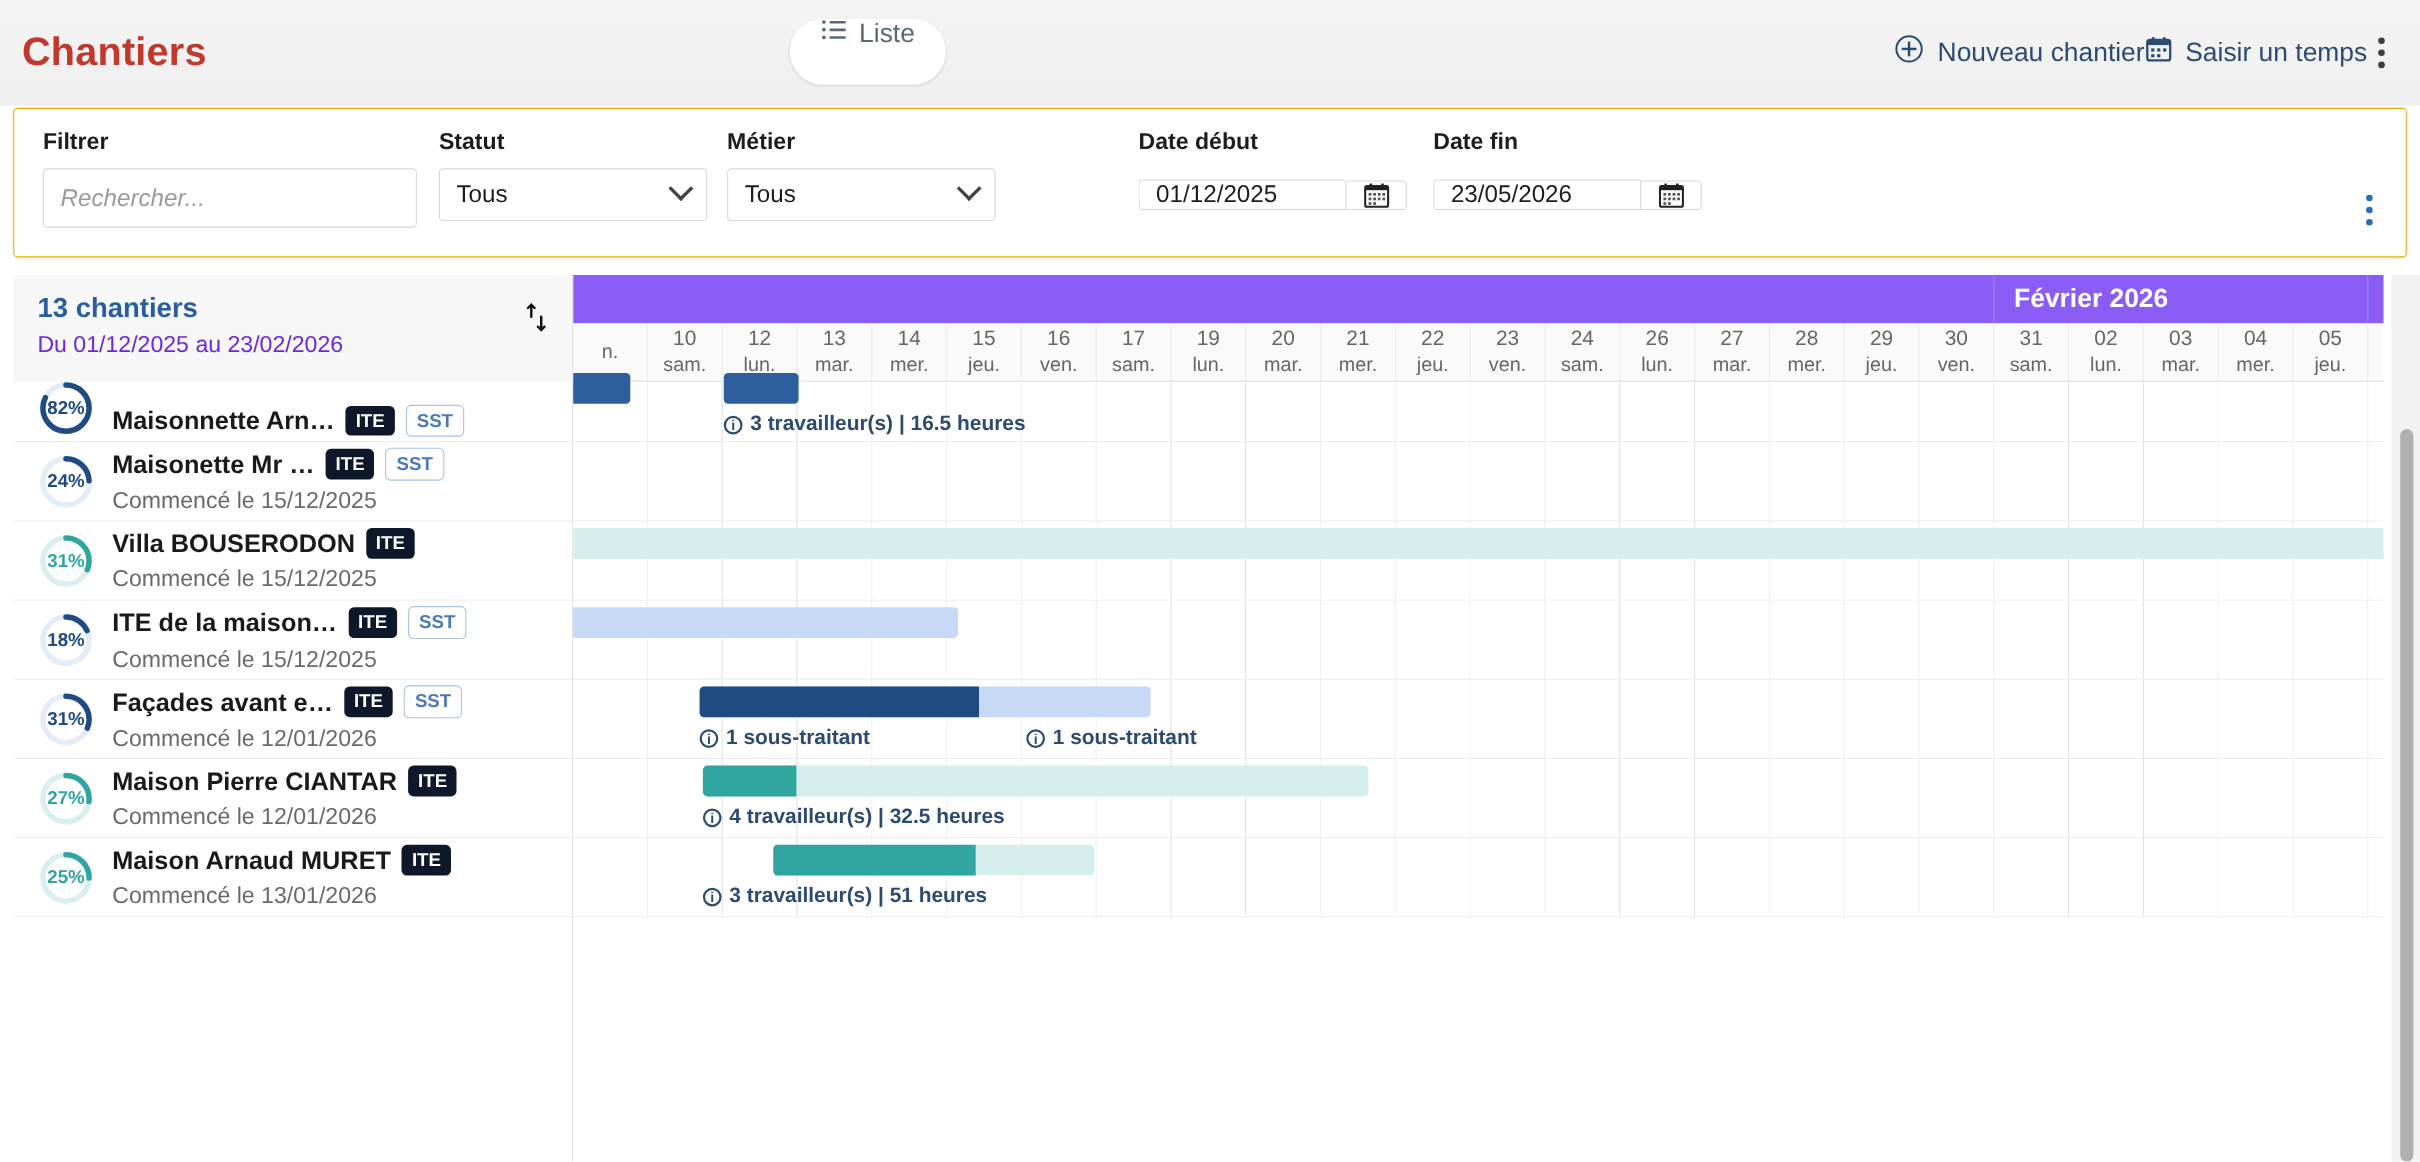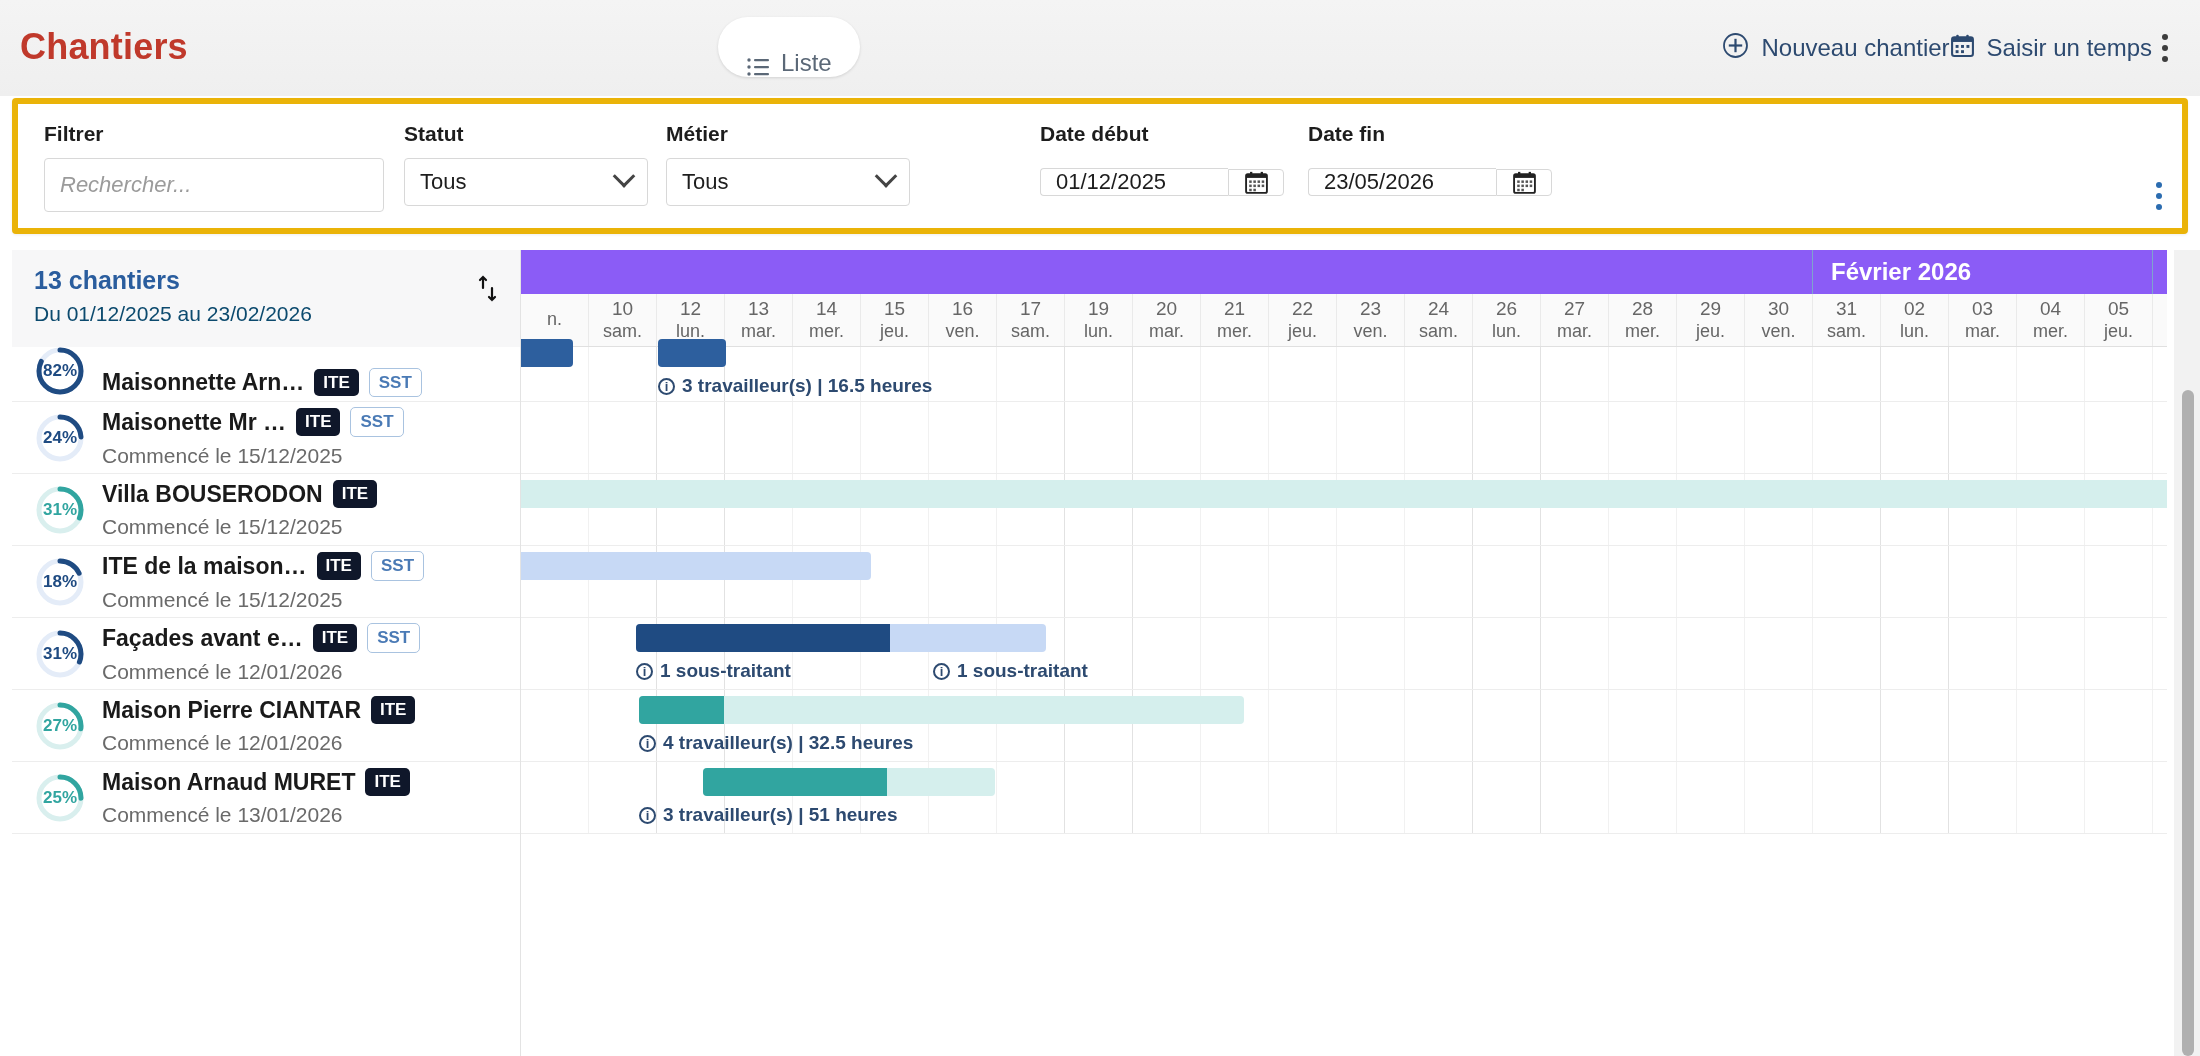--- a/index.html
+++ b/index.html
@@ -24,21 +24,21 @@
     letter-spacing: .2px;
   }
   .segmented {
     position: absolute; left: 718px; top: 17px;
     height: 60px; background: #fff; border-radius: 30px;
     display: flex; align-items: center;
     box-shadow: 0 1px 3px rgba(0,0,0,.13);
   }
   .seg-btn {
     height: 60px; border-radius: 30px;
-    display: flex; align-items: flex-end; gap: 11px;
+    display: flex; align-items: flex-start; gap: 11px;
     padding: 0 28px; font-size: 24px; color: #5b6877;
     cursor: pointer; user-select: none; white-space: nowrap;
   }
   .seg-btn.active { background: #4a7ab5; color: #fff; }
   .seg-icon { display: inline-flex; align-items: center; }
 
   .top-actions {
     position: absolute; right: 22px; top: 0; height: 96px;
     display: flex; align-items: center; 
   }
@@ -46,21 +46,21 @@
     display: flex; align-items: center; gap: 12px;
     font-size: 24px; color: #2d4a70; cursor: pointer; white-space: nowrap;
   }
   .kebab { display: flex; flex-direction: column; gap: 5px; padding: 6px 10px; cursor: pointer; }
   .kebab i { width: 6px; height: 6px; border-radius: 50%; background: #3d3d3d; display:block; }
   .kebab.blue i { background: #2b6cb0; }
 
   
   .filterbar {
     position: absolute; left: 12px; top: 98px; width: 2176px; height: 136px;
-    background: #fff; border: 6px solid #eab308; border-radius: 4px;
+    background: #fff; border: 1px solid #eab308; border-radius: 4px;
     box-shadow: 0 1px 3px rgba(0,0,0,.07);
   }
   .fgroup { position: absolute; top: 18px; }
   .flabel { font-size: 21px; color: #1d1d1d; font-weight: 600; margin-bottom: 12px; }
   .finput {
     height: 54px; border: 1px solid #d8d8d8; border-radius: 4px;
     background: #fff; display: flex; align-items: center;
     padding: 0 15px; font-size: 22px; color: #333;
   }
   .finput .ph { color: #9b9b9b; font-style: italic; }
@@ -84,21 +84,21 @@
 
   
   .summary {
     position: absolute; left: 12px; top: 250px; width: 509px; height: 97px;
     background: #f7f7f8; border-right: 1px solid #e3e3e3;
     padding: 16px 18px 0 22px;
     display: flex; justify-content: space-between; align-items: flex-start;
     z-index: 6;
   }
   .summary-count { font-size: 25px; font-weight: bold; color: #2a5d9e; }
-  .summary-range { font-size: 21px; color: #0c4a6e; margin-top: 7px; }
+  .summary-range { font-size: 21px; color: #6d28d9; margin-top: 7px; }
   .sort-icon { font-size: 26px; color: #222; cursor: pointer; line-height: 1; padding-top: 8px; }
 
   
   .gantt {
     position: absolute; left: 521px; top: 250px;
     width: 1646px; height: 806px; overflow: hidden;
     background: #fff;
   }
   .month-row { height: 44px; display: flex; background: #8b5cf6; }
   .month-cell {

